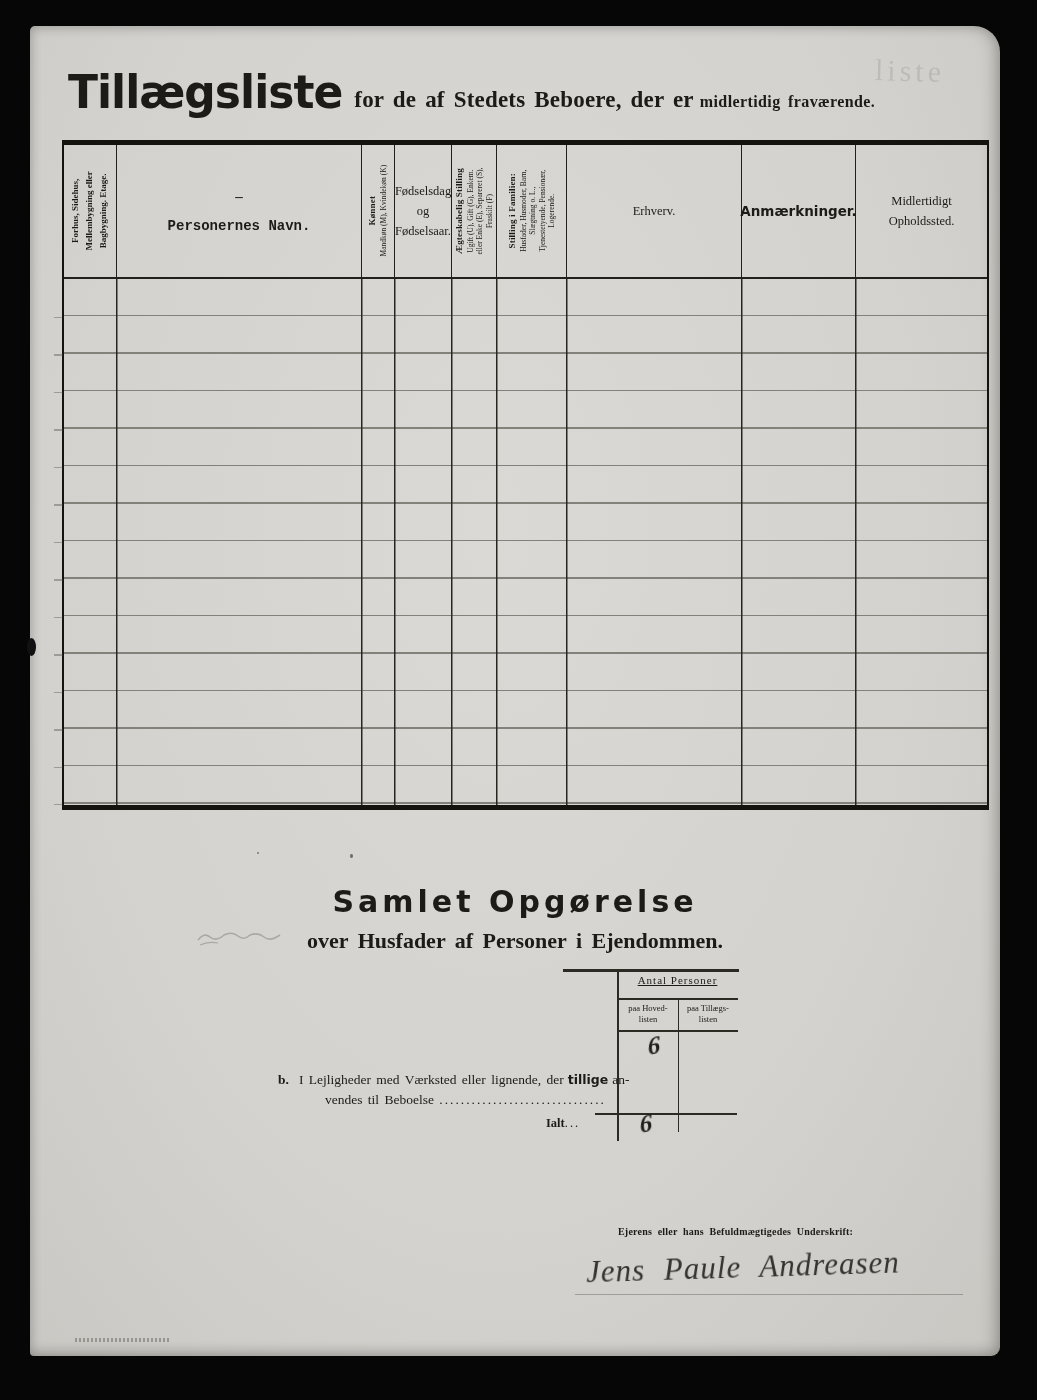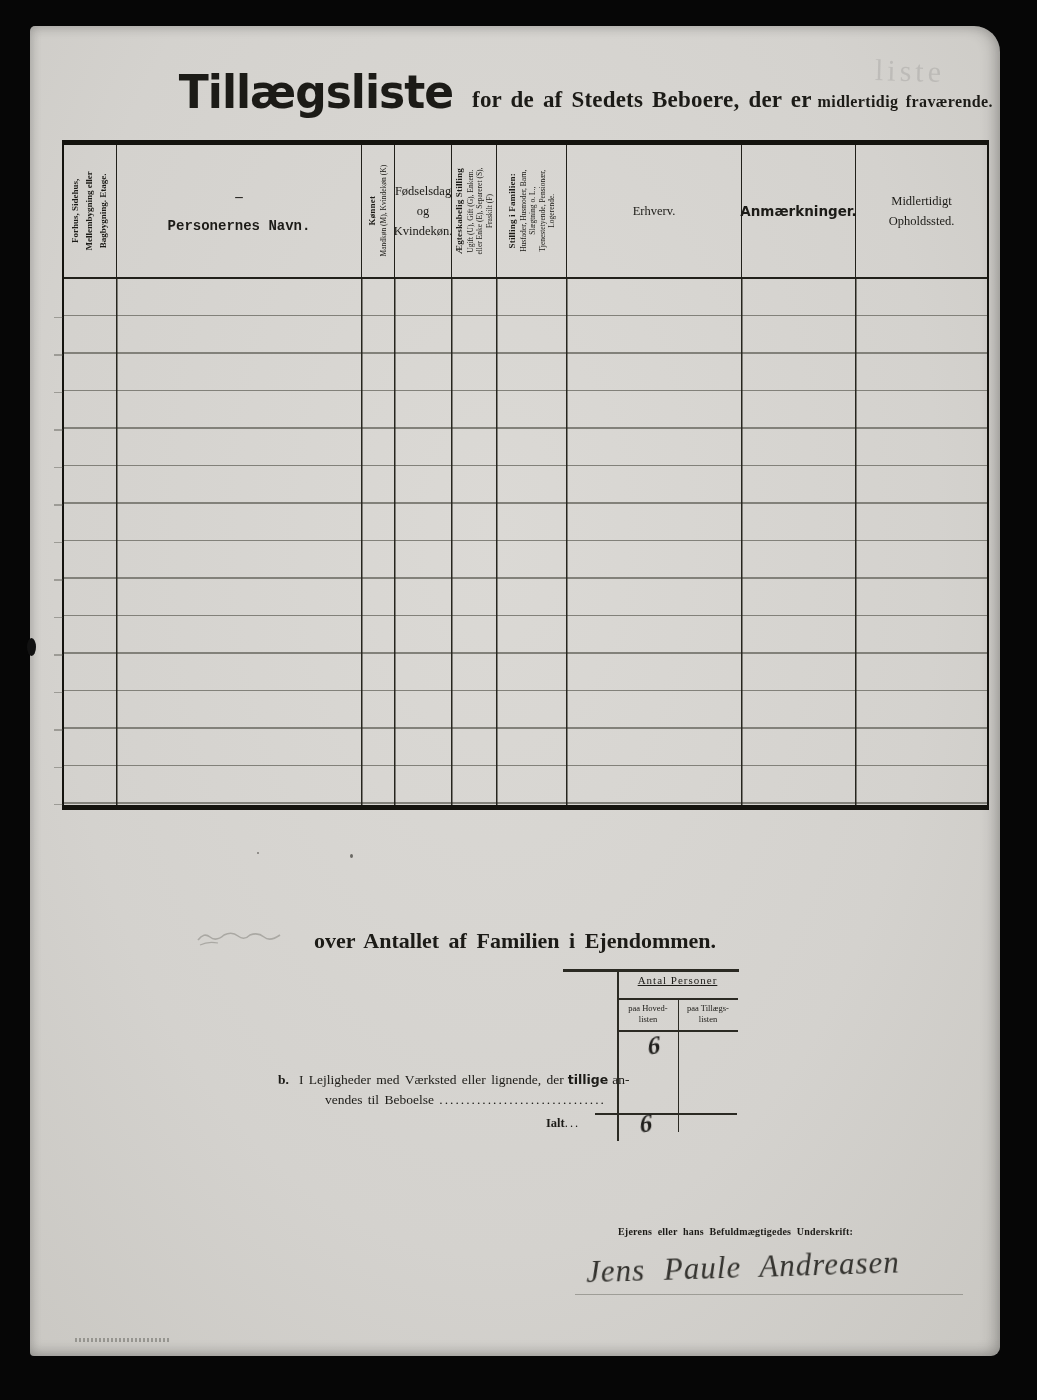--- a/index.html
+++ b/index.html
@@ -3,21 +3,21 @@
 <meta charset="utf-8">
 <style>
   html,body{margin:0;padding:0;background:#000;}
   .scan{position:relative;width:1037px;height:1400px;background:#060606;overflow:hidden;
         font-family:"Liberation Serif","DejaVu Serif",serif;color:#1c1b17;}
   .paper{position:absolute;left:30px;top:26px;width:970px;height:1330px;
          background:radial-gradient(ellipse at 48% 38%, #dbd9d5 0%, #d4d2ce 62%, #c9c7c2 100%);
          border-radius:5px 26px 9px 4px;
          box-shadow:inset -7px 0 14px rgba(0,0,0,.16), inset 0 -5px 12px rgba(0,0,0,.13), inset 3px 3px 10px rgba(0,0,0,.08);}
   
-  .titlebar{position:absolute;left:38px;top:40px;width:925px;display:flex;align-items:baseline;gap:19px;white-space:nowrap;justify-content:flex-end;}
+  .titlebar{position:absolute;left:38px;top:40px;width:925px;display:flex;align-items:baseline;gap:12px;white-space:nowrap;}
   .t-main{font-family:"DejaVu Sans","Liberation Sans",sans-serif;font-weight:bold;font-size:44px;letter-spacing:-1px;transform:scaleY(1.04);}
   .t-rest{font-weight:bold;font-size:23px;letter-spacing:.2px;word-spacing:3px;}
   .t-bold{font-weight:bold;font-size:16px;margin-left:6px;letter-spacing:.4px;}
   .bleed{position:absolute;left:845px;top:28px;font-size:30px;opacity:.14;letter-spacing:4px;transform:rotate(1.5deg);color:#444;}
   
   .census-table{position:absolute;left:32px;top:114px;width:927px;height:670px;box-sizing:border-box;
                 border:2px solid #14130e;border-top-width:5px;border-bottom-width:5px;}
   .thead{display:grid;grid-template-columns:53px 245px 33px 57px 45px 70px 175px 114px auto;
          height:132px;border-bottom:2px solid #21201a;}
   .th{border-right:1.5px solid #21201a;display:flex;align-items:center;justify-content:center;overflow:visible;}
@@ -100,21 +100,21 @@
         </div>
         <div class="th">
           <div class="vwrap w126">
             <span class="vt-title">Kønnet</span>
             <span class="vt-sub">Mandkøn (M), Kvindekøn (K)</span>
           </div>
         </div>
         <div class="th">
           <div class="h-plain">Fødselsdag
 og
-Kvindekøn.</div>
+Fødselsaar.</div>
         </div>
         <div class="th">
           <div class="vwrap w128">
             <span class="vt-title">Ægteskabelig Stilling</span>
             <span class="vt-sub">Ugift (U), Gift (G), Enkem.
 eller Enke (E), Separeret (S),
 Fraskilt (F)</span>
           </div>
         </div>
         <div class="th">
@@ -134,21 +134,22 @@
         </div>
         <div class="th">
           <div class="h-plain">Midlertidigt
 Opholdssted.</div>
         </div>
       </div>
       <div class="tbody"></div>
     </div>
     <div class="row-ticks"></div>
 
-    <div class="sum-sub">over Antallet af Familien i Ejendommen.</div>
+    <div class="sum-title">Samlet Opgørelse</div>
+    <div class="sum-sub">over Husfader af Personer i Ejendommen.</div>
 
     <div class="hline" style="left:533px;top:943px;width:176px;height:2.5px;"></div>
     <div class="vline" style="left:587px;top:943px;width:1.5px;height:172px;"></div>
     <div class="grp-label">Antal Personer</div>
     <div class="hline" style="left:587px;top:972px;width:121px;height:1.5px;"></div>
     <div class="subhead sh1">paa Hoved-
 listen</div>
     <div class="subhead sh2">paa Tillægs-
 listen</div>
     <div class="hline" style="left:587px;top:1004px;width:121px;height:1.5px;"></div>

